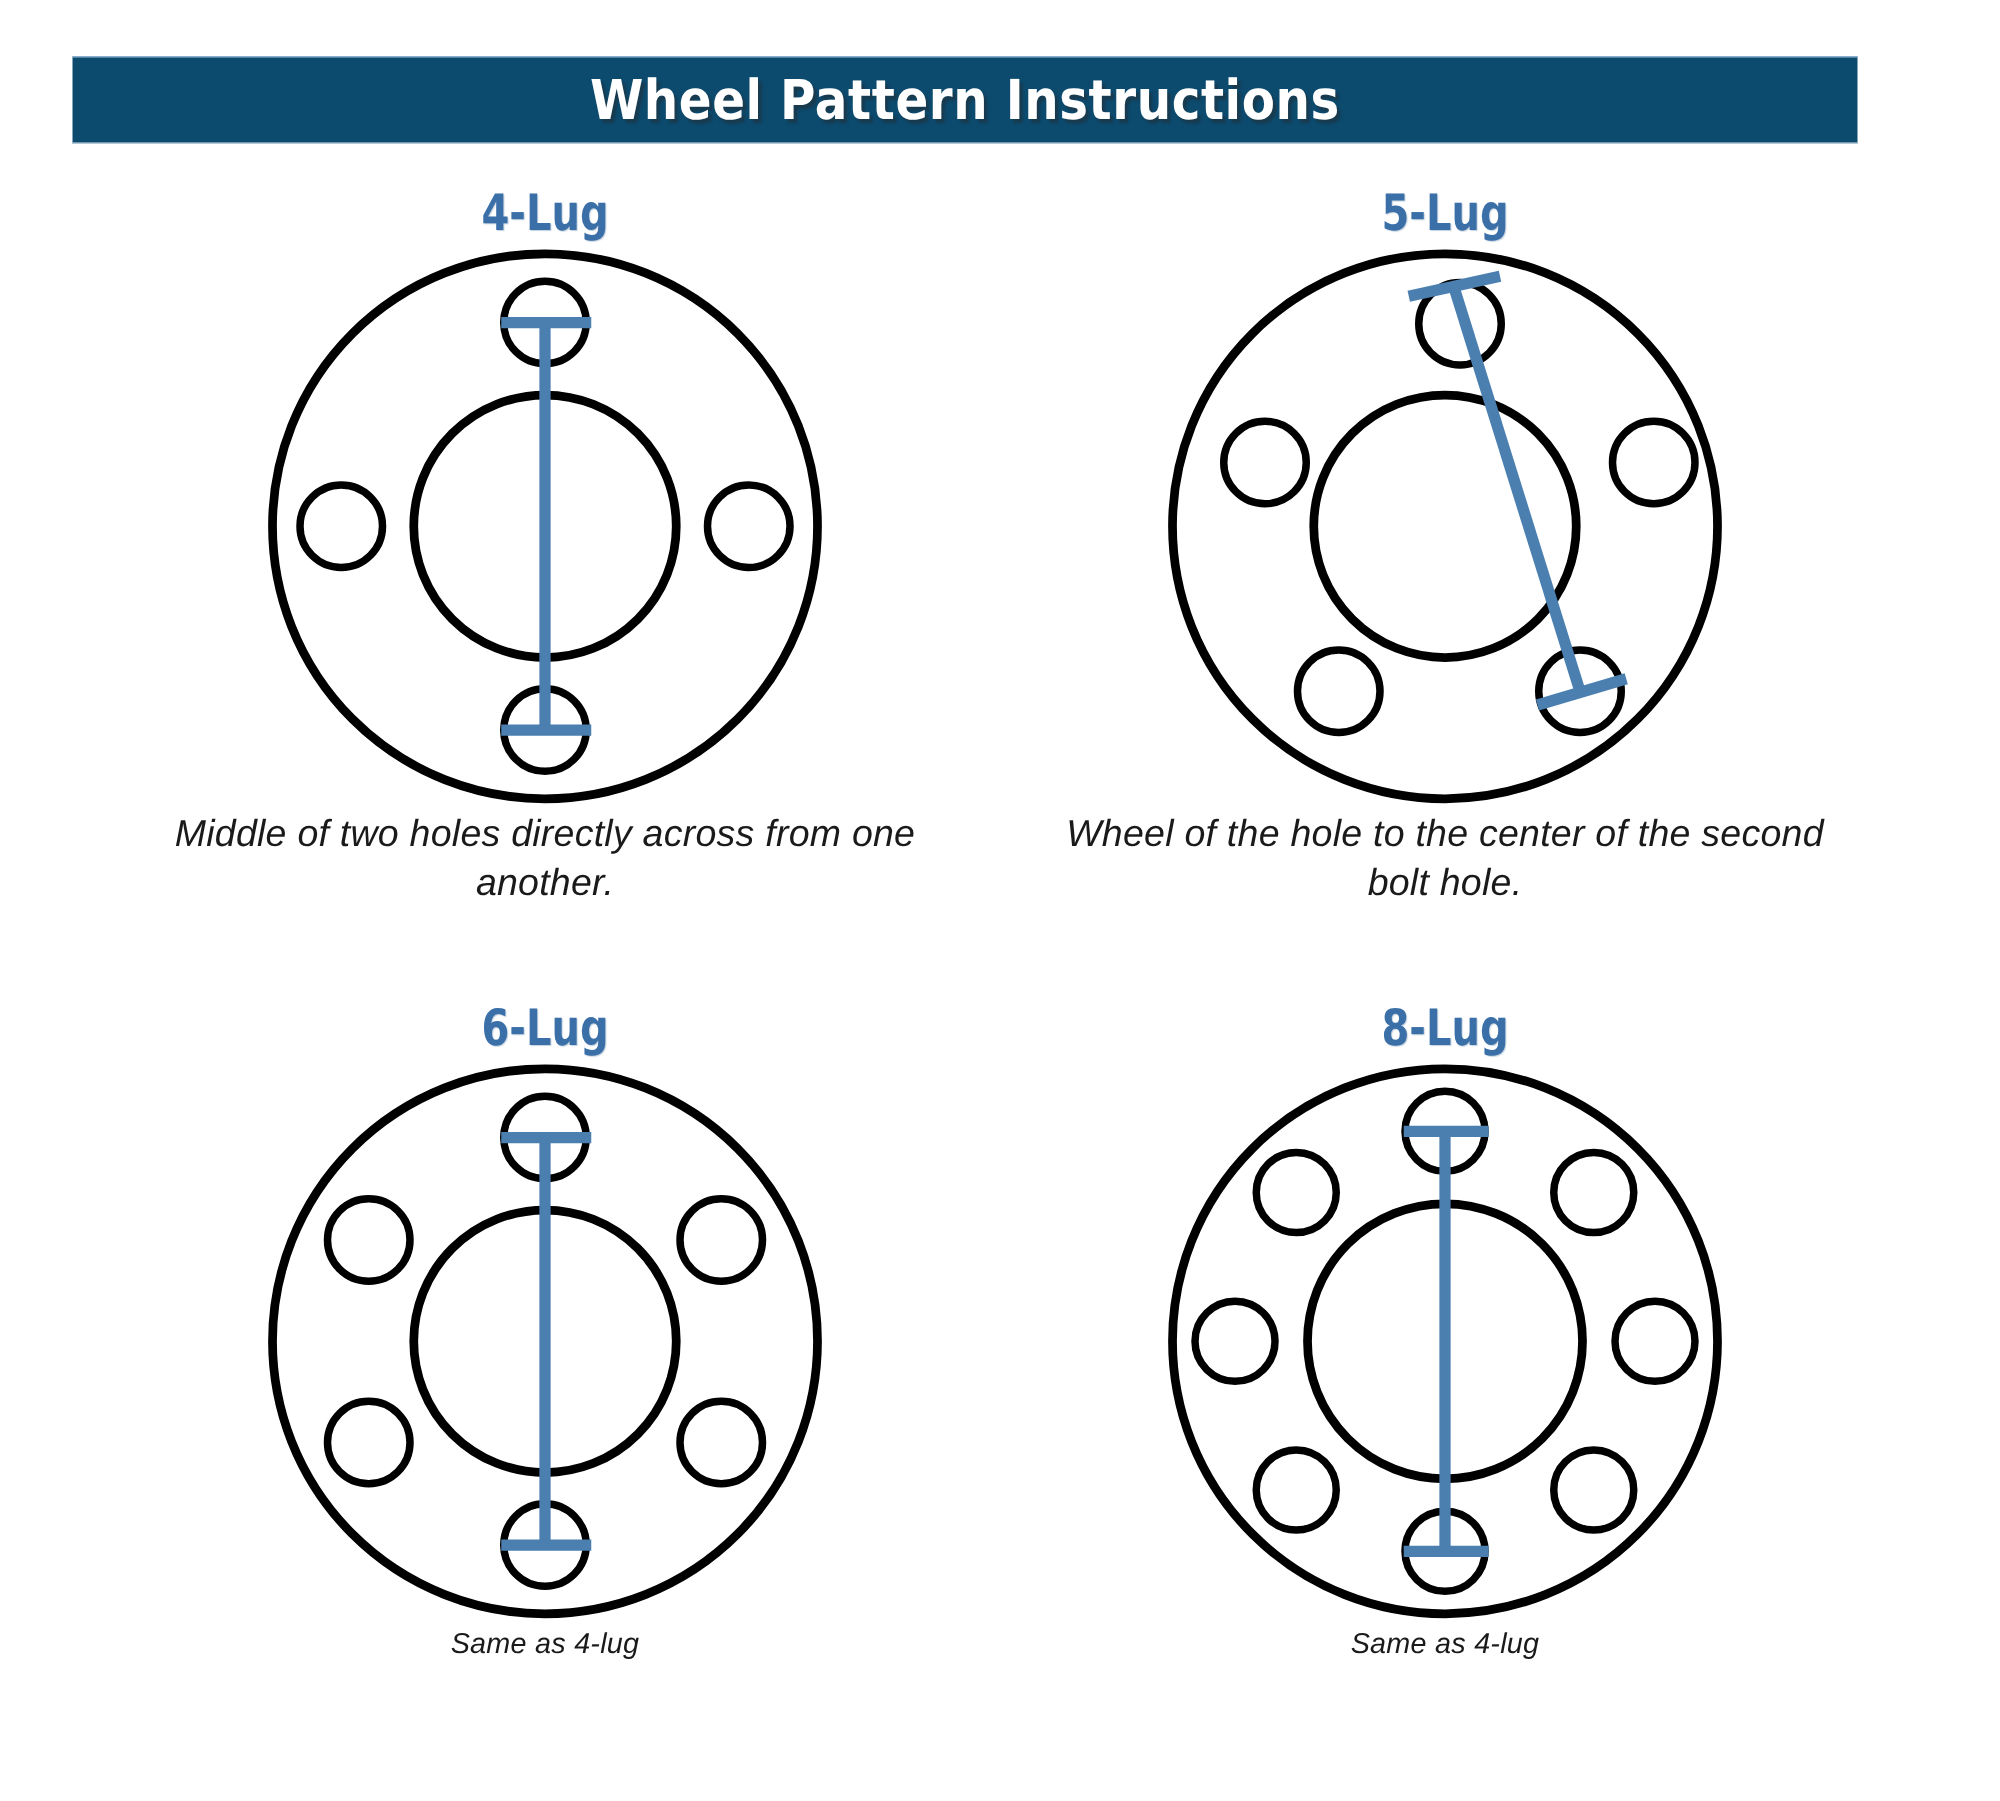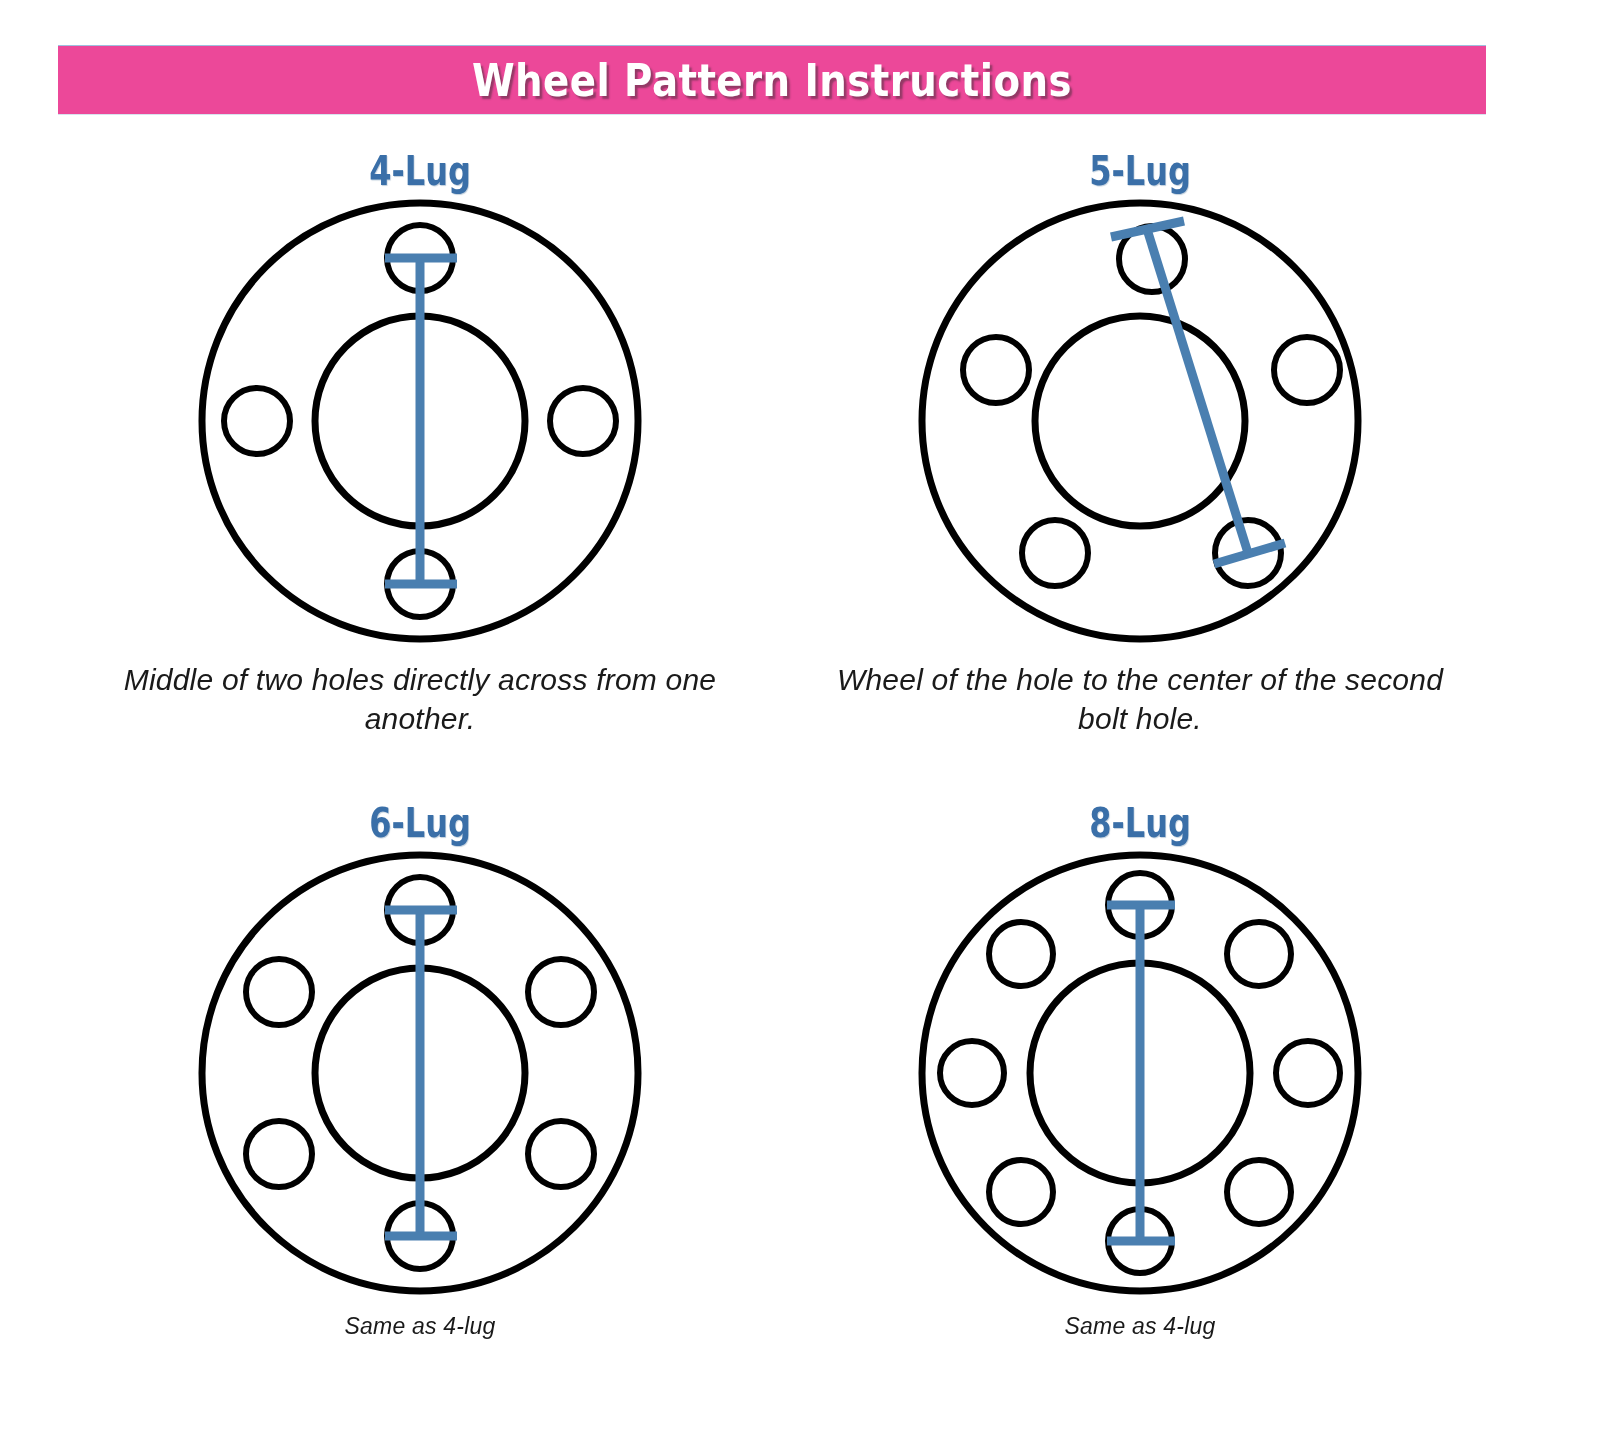--- a/index.html
+++ b/index.html
@@ -16,42 +16,42 @@
     position: relative;
   }
 
   
   .banner {
     position: absolute;
     left: 58px;
     top: 45px;
     width: 1428px;
     height: 70px;
-    background: #ec4899;
+    background: #0c4a6e;
     border-top: 1px solid #9ec0de;
     border-bottom: 1px solid #d7e3ee;
     display: flex;
     align-items: center;
     justify-content: center;
   }
   .banner-title {
     color: #ffffff;
     font-family: "DejaVu Sans", sans-serif;
     font-weight: bold;
     font-size: 44px;
     letter-spacing: 0.5px;
     transform: scaleX(0.88);
     text-shadow: 3px 3px 2px rgba(40,40,40,0.45);
     white-space: nowrap;
   }
 
   
   .grid {
     position: absolute;
-    left: 0;
+    left: 16px;
     top: 130px;
     width: 1328px;
     height: 1300px;
   }
   .panel {
     position: absolute;
     width: 760px;
     text-align: center;
   }
   .panel-tl { left: 40px;  top: 20px; }
@@ -73,21 +73,21 @@
   .wheel-wrap {
     display: block;
     margin: 0 auto;
   }
   .caption {
     font-family: "Liberation Sans", sans-serif;
     font-style: italic;
     font-size: 30px;
     color: #1a1a1a;
     line-height: 1.30;
-    margin: 14px auto 0 auto;
+    margin: 2px auto 0 auto;
     max-width: 620px;
     letter-spacing: 0.2px;
   }
   .caption-short { font-size: 23px; }
 
   svg { display: block; margin: 0 auto; }
   .rim      { fill: none; stroke: #000000; stroke-width: 7; }
   .hub      { fill: none; stroke: #000000; stroke-width: 7; }
   .bolthole { fill: #ffffff; stroke: #000000; stroke-width: 6; }
   .measure  { stroke: #4a7fb0; stroke-width: 9; stroke-linecap: butt; fill: none; }

